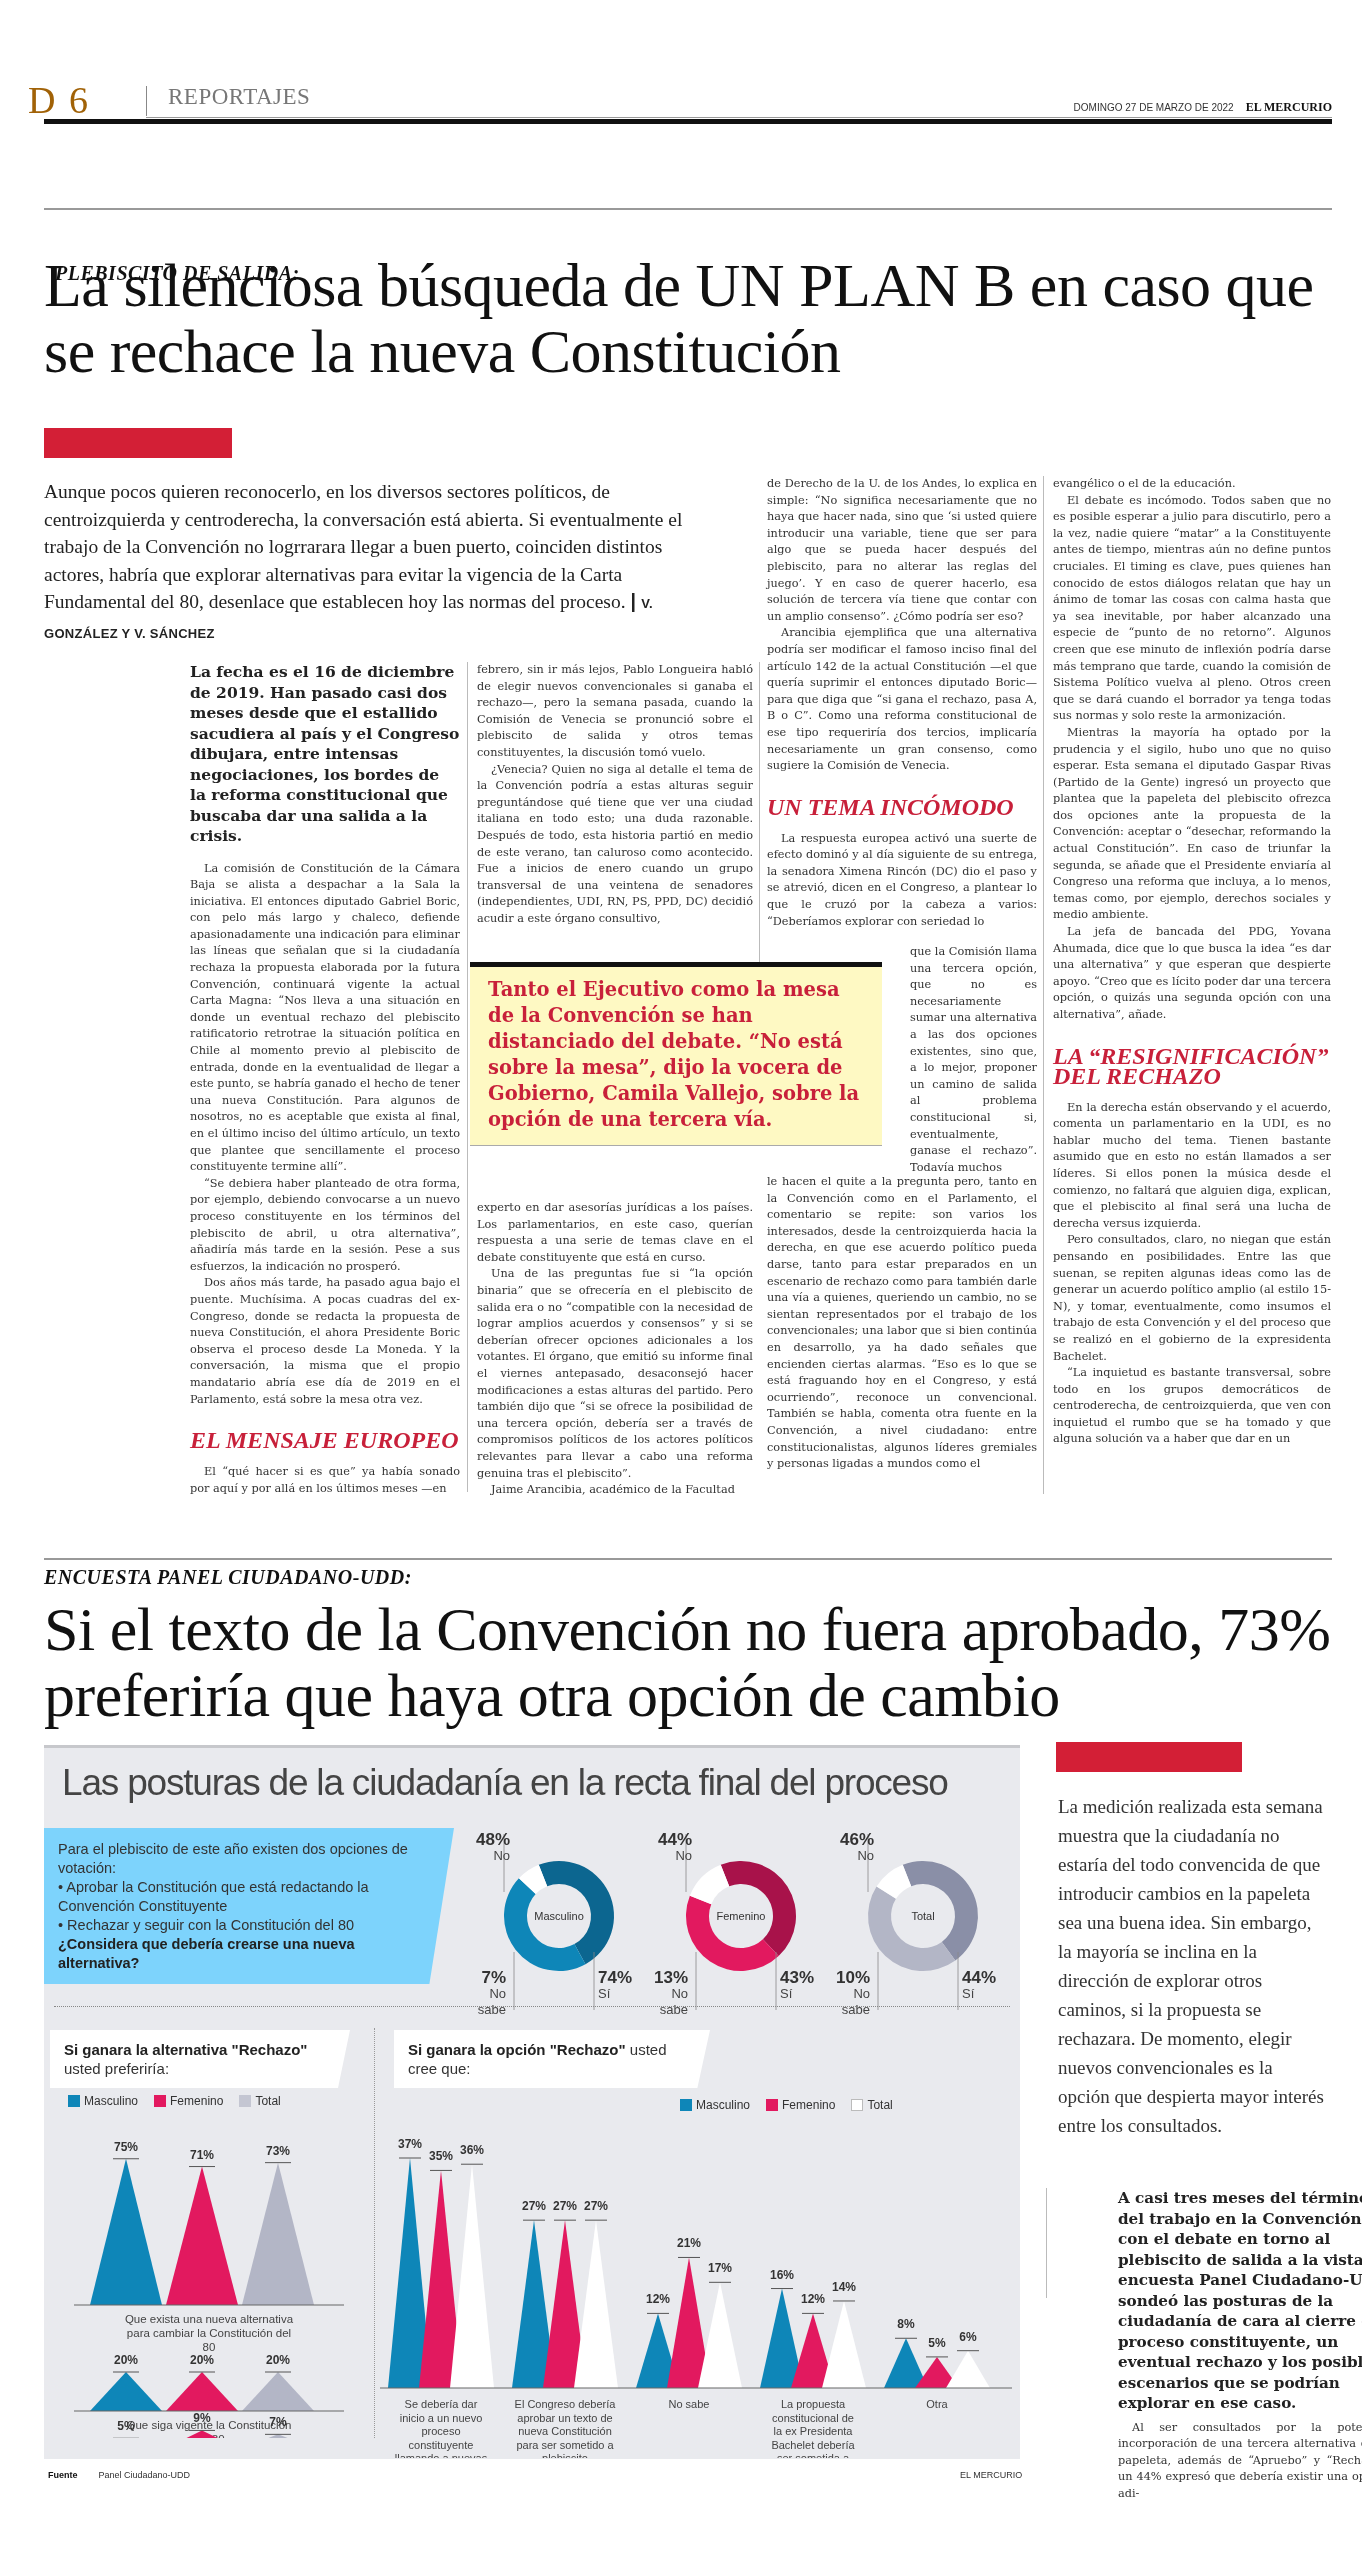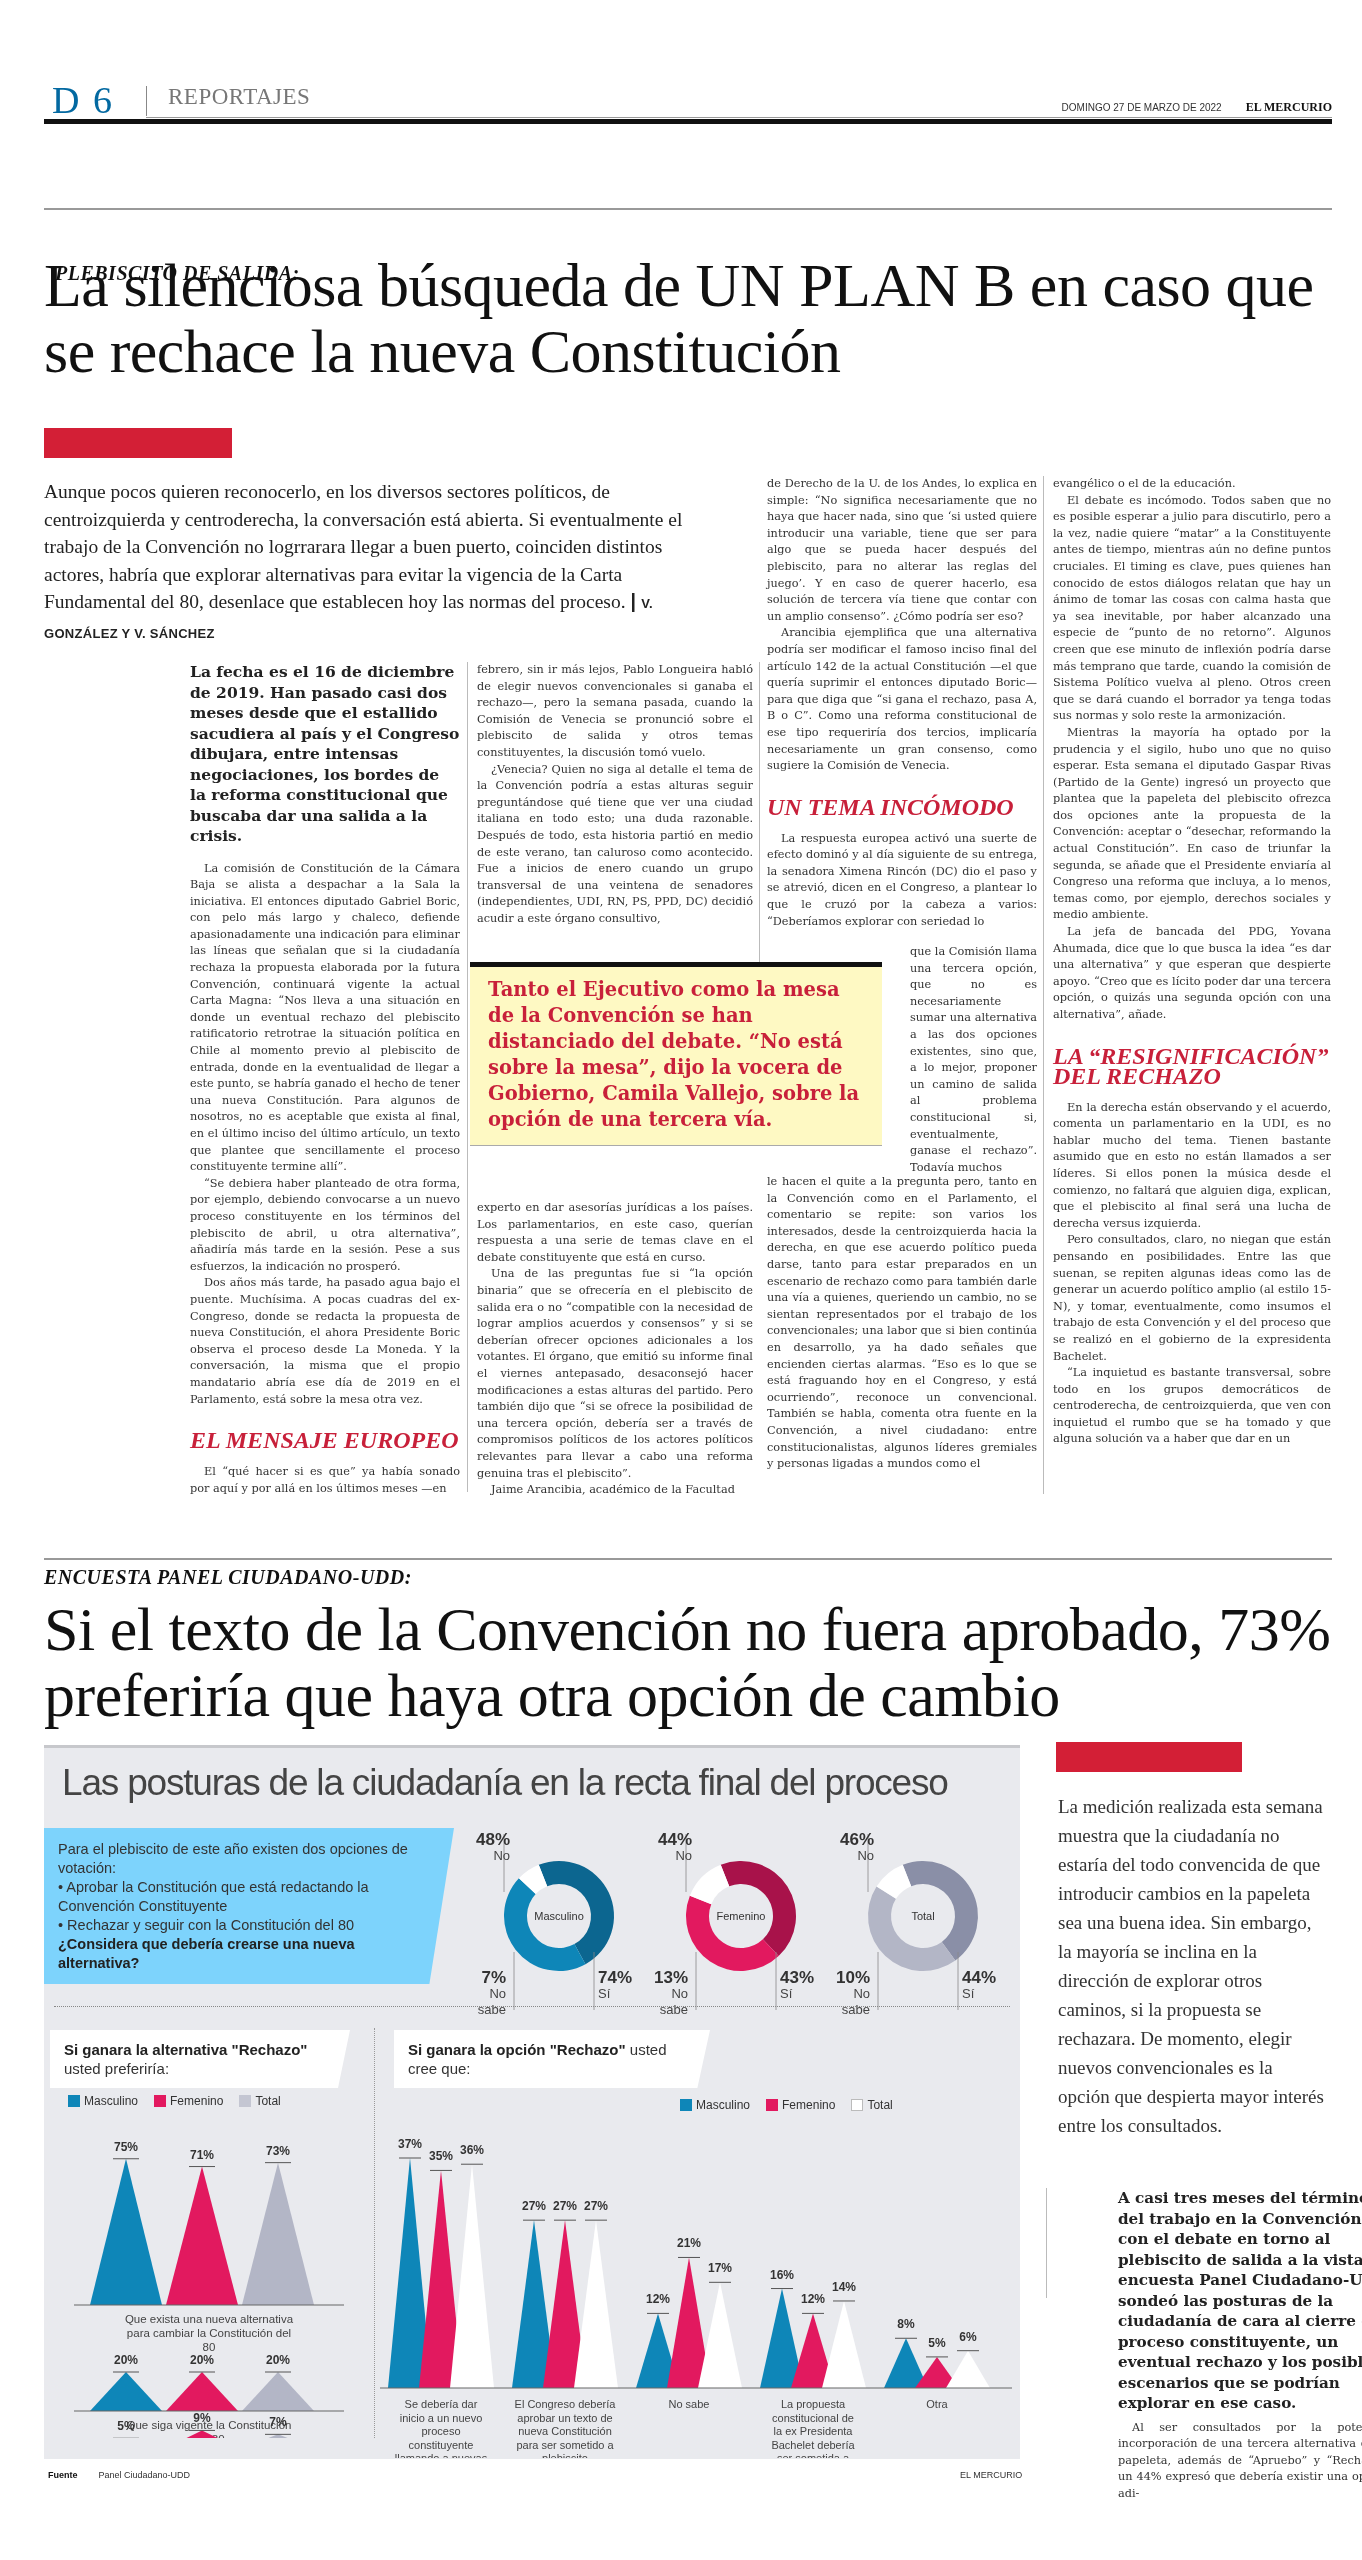--- a/index.html
+++ b/index.html
@@ -1,22 +1,22 @@
 <!DOCTYPE html>
 <html><head>
 <meta charset="utf-8">
 <style>
   * { box-sizing: border-box; margin: 0; padding: 0; }
   body { width: 1362px; height: 2560px; background: #fff; position: relative; overflow: hidden; font-family: "DejaVu Serif", serif; color: #222; }
   .abs { position: absolute; }
   
-  .page-num { left: 52px; top: 78px; font-family: "Liberation Serif", serif; font-size: 38px; color: #0369a1; letter-spacing: 2px; }
+  .page-num { left: 28px; top: 78px; font-family: "Liberation Serif", serif; font-size: 38px; color: #a16207; letter-spacing: 2px; }
   .sect-sep { left: 146px; top: 86px; width: 1px; height: 30px; background: #888; }
   .section { left: 168px; top: 84px; font-family: "Liberation Serif", serif; font-size: 23px; color: #777; letter-spacing: 0.5px; }
-  .dateline { right: 30px; top: 100px; font-family: "Liberation Sans", sans-serif; font-size: 10px; color: #333; display: flex; gap: 24px; align-items: baseline; }
+  .dateline { right: 30px; top: 100px; font-family: "Liberation Sans", sans-serif; font-size: 10px; color: #333; display: flex; gap: 12px; align-items: baseline; }
   .dateline .brand { font-family: "Liberation Serif", serif; font-weight: bold; font-size: 12px; color: #111; }
   .sub-rule { left: 146px; top: 117px; width: 1186px; height: 1px; background: #999; }
   .top-rule { left: 44px; top: 119px; width: 1288px; height: 5px; background: #111; }
 
   .thin-rule { height: 2px; background: #999; }
   .kicker { font-family: "Liberation Serif", serif; font-style: italic; font-weight: bold; font-size: 20px; color: #111; letter-spacing: 0.5px; }
   .headline { font-family: "Liberation Serif", serif; font-size: 62px; line-height: 66px; color: #111; letter-spacing: -0.5px; }
   .red-bar { background: #d31f36; }
 
   .lead { left: 44px; top: 478px; width: 660px; font-family: "Liberation Serif", serif; font-size: 19.5px; line-height: 27.5px; color: #222; }

